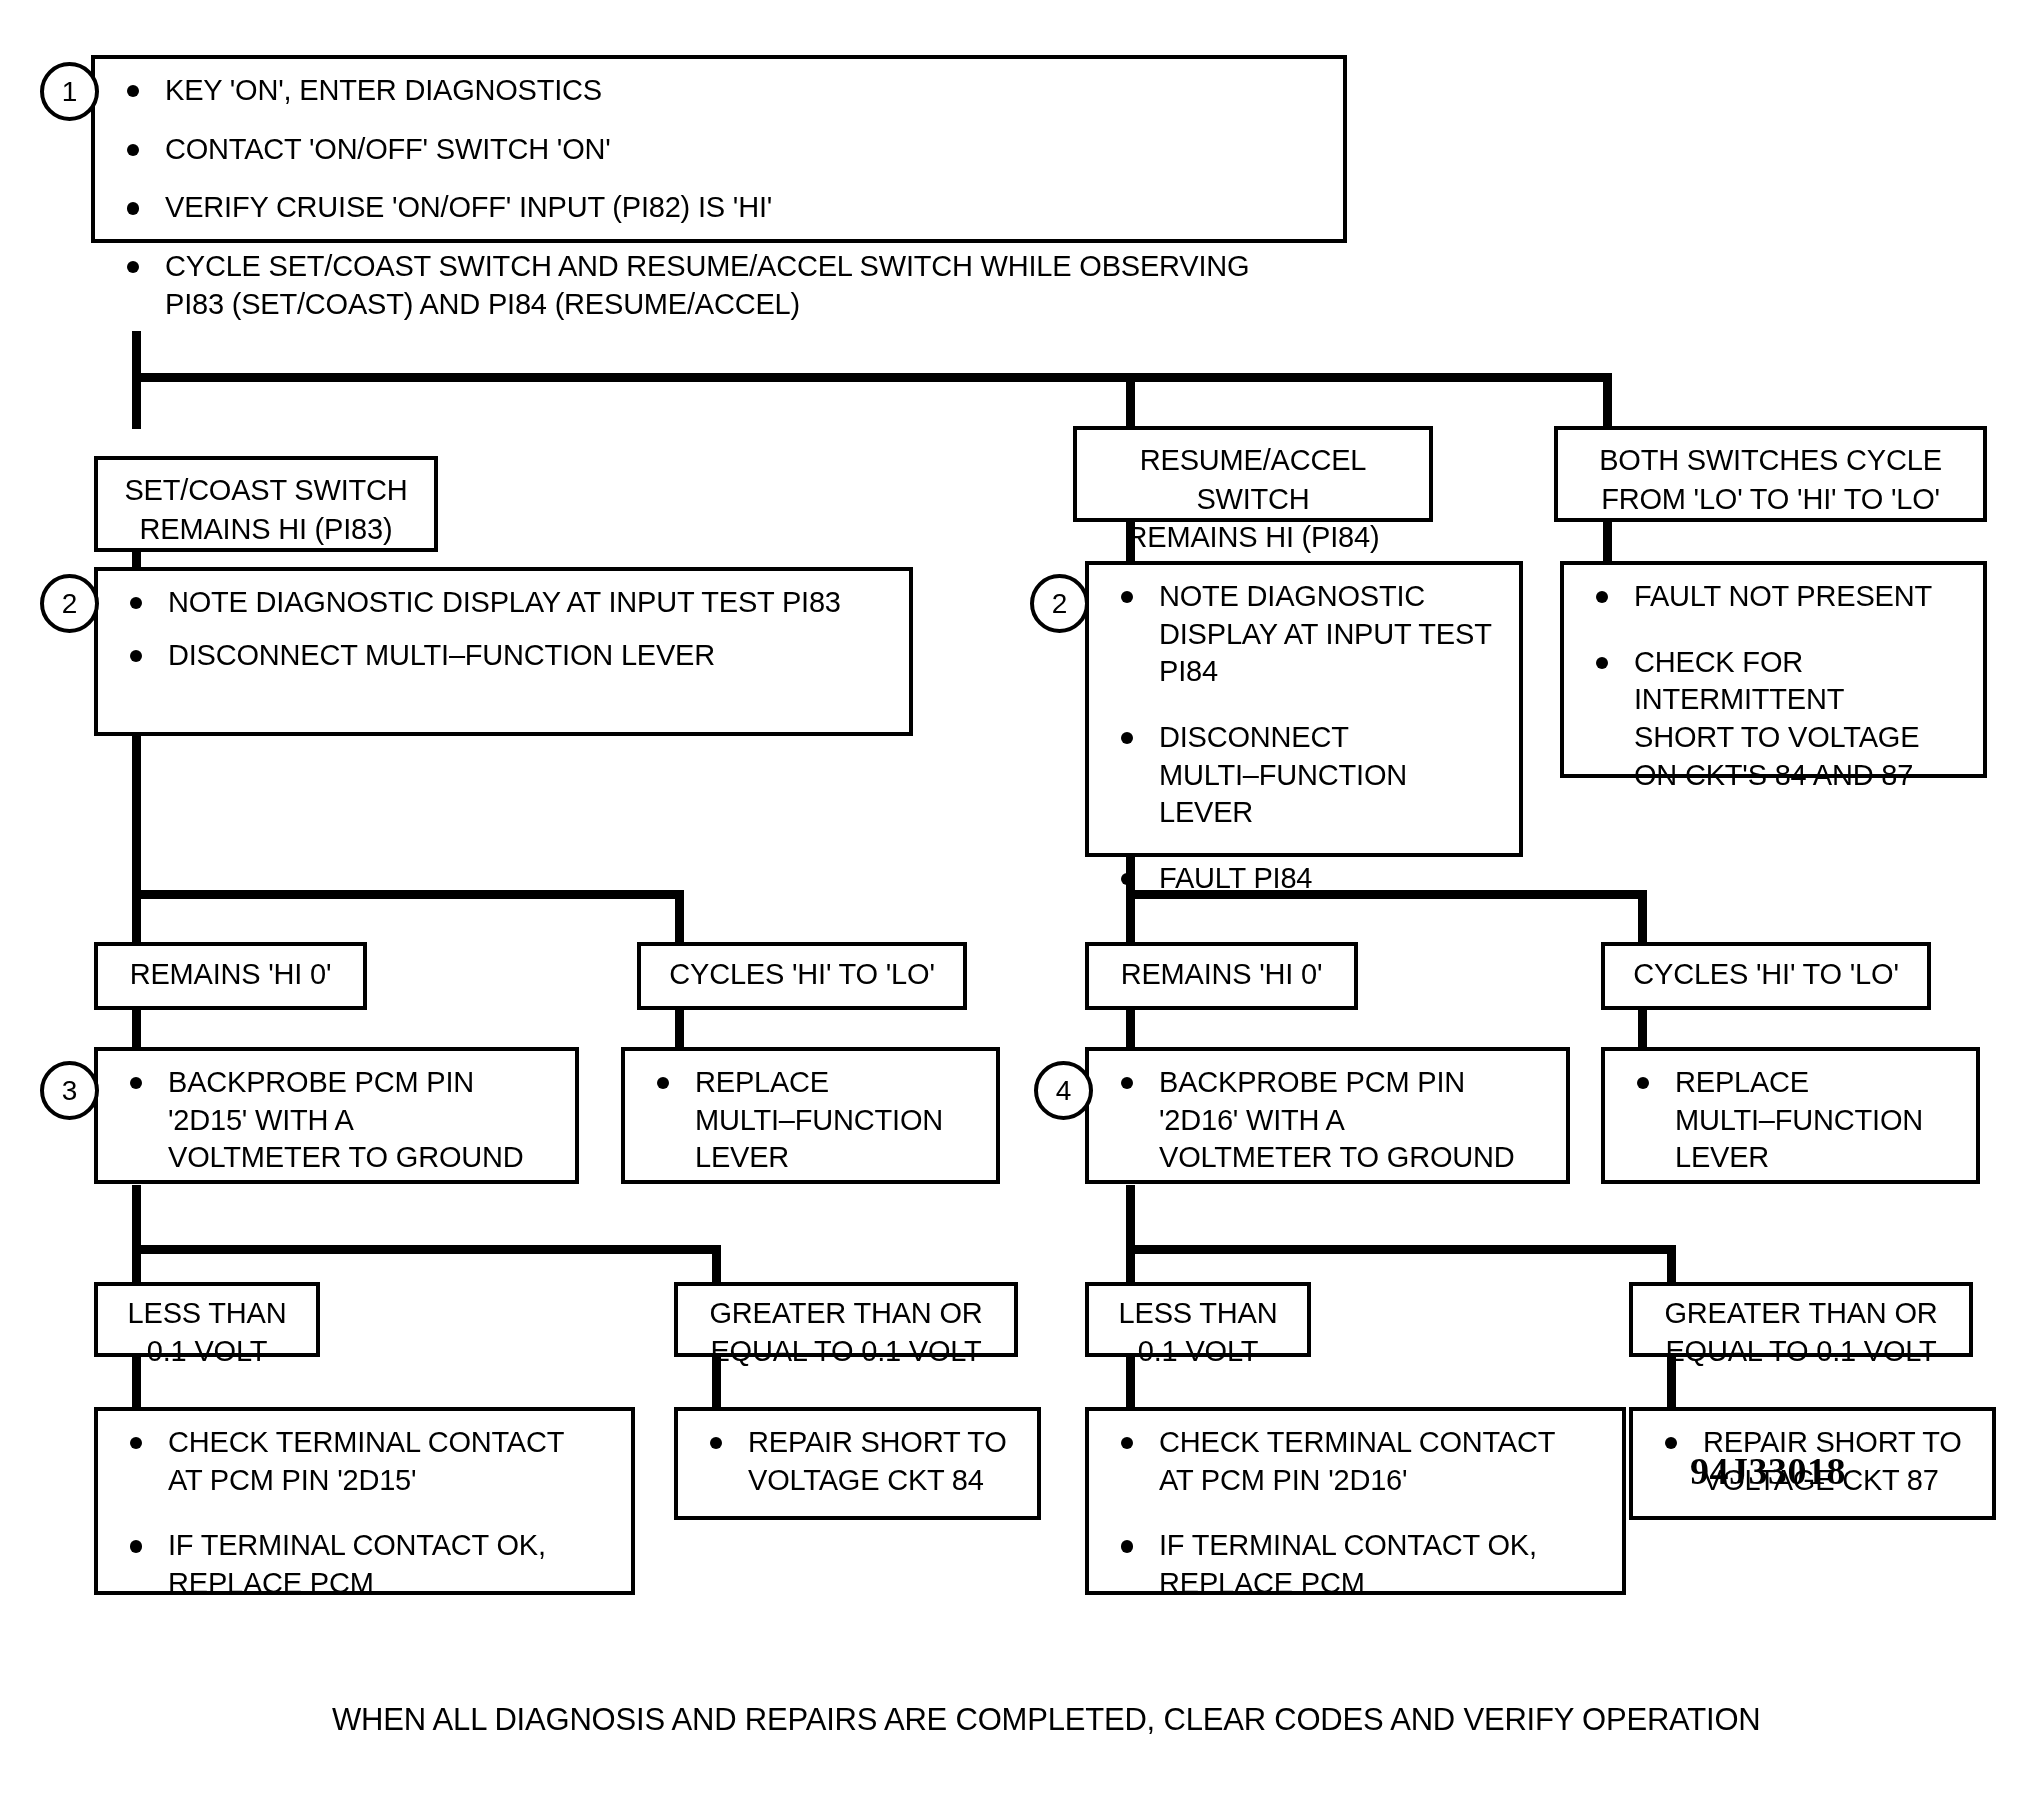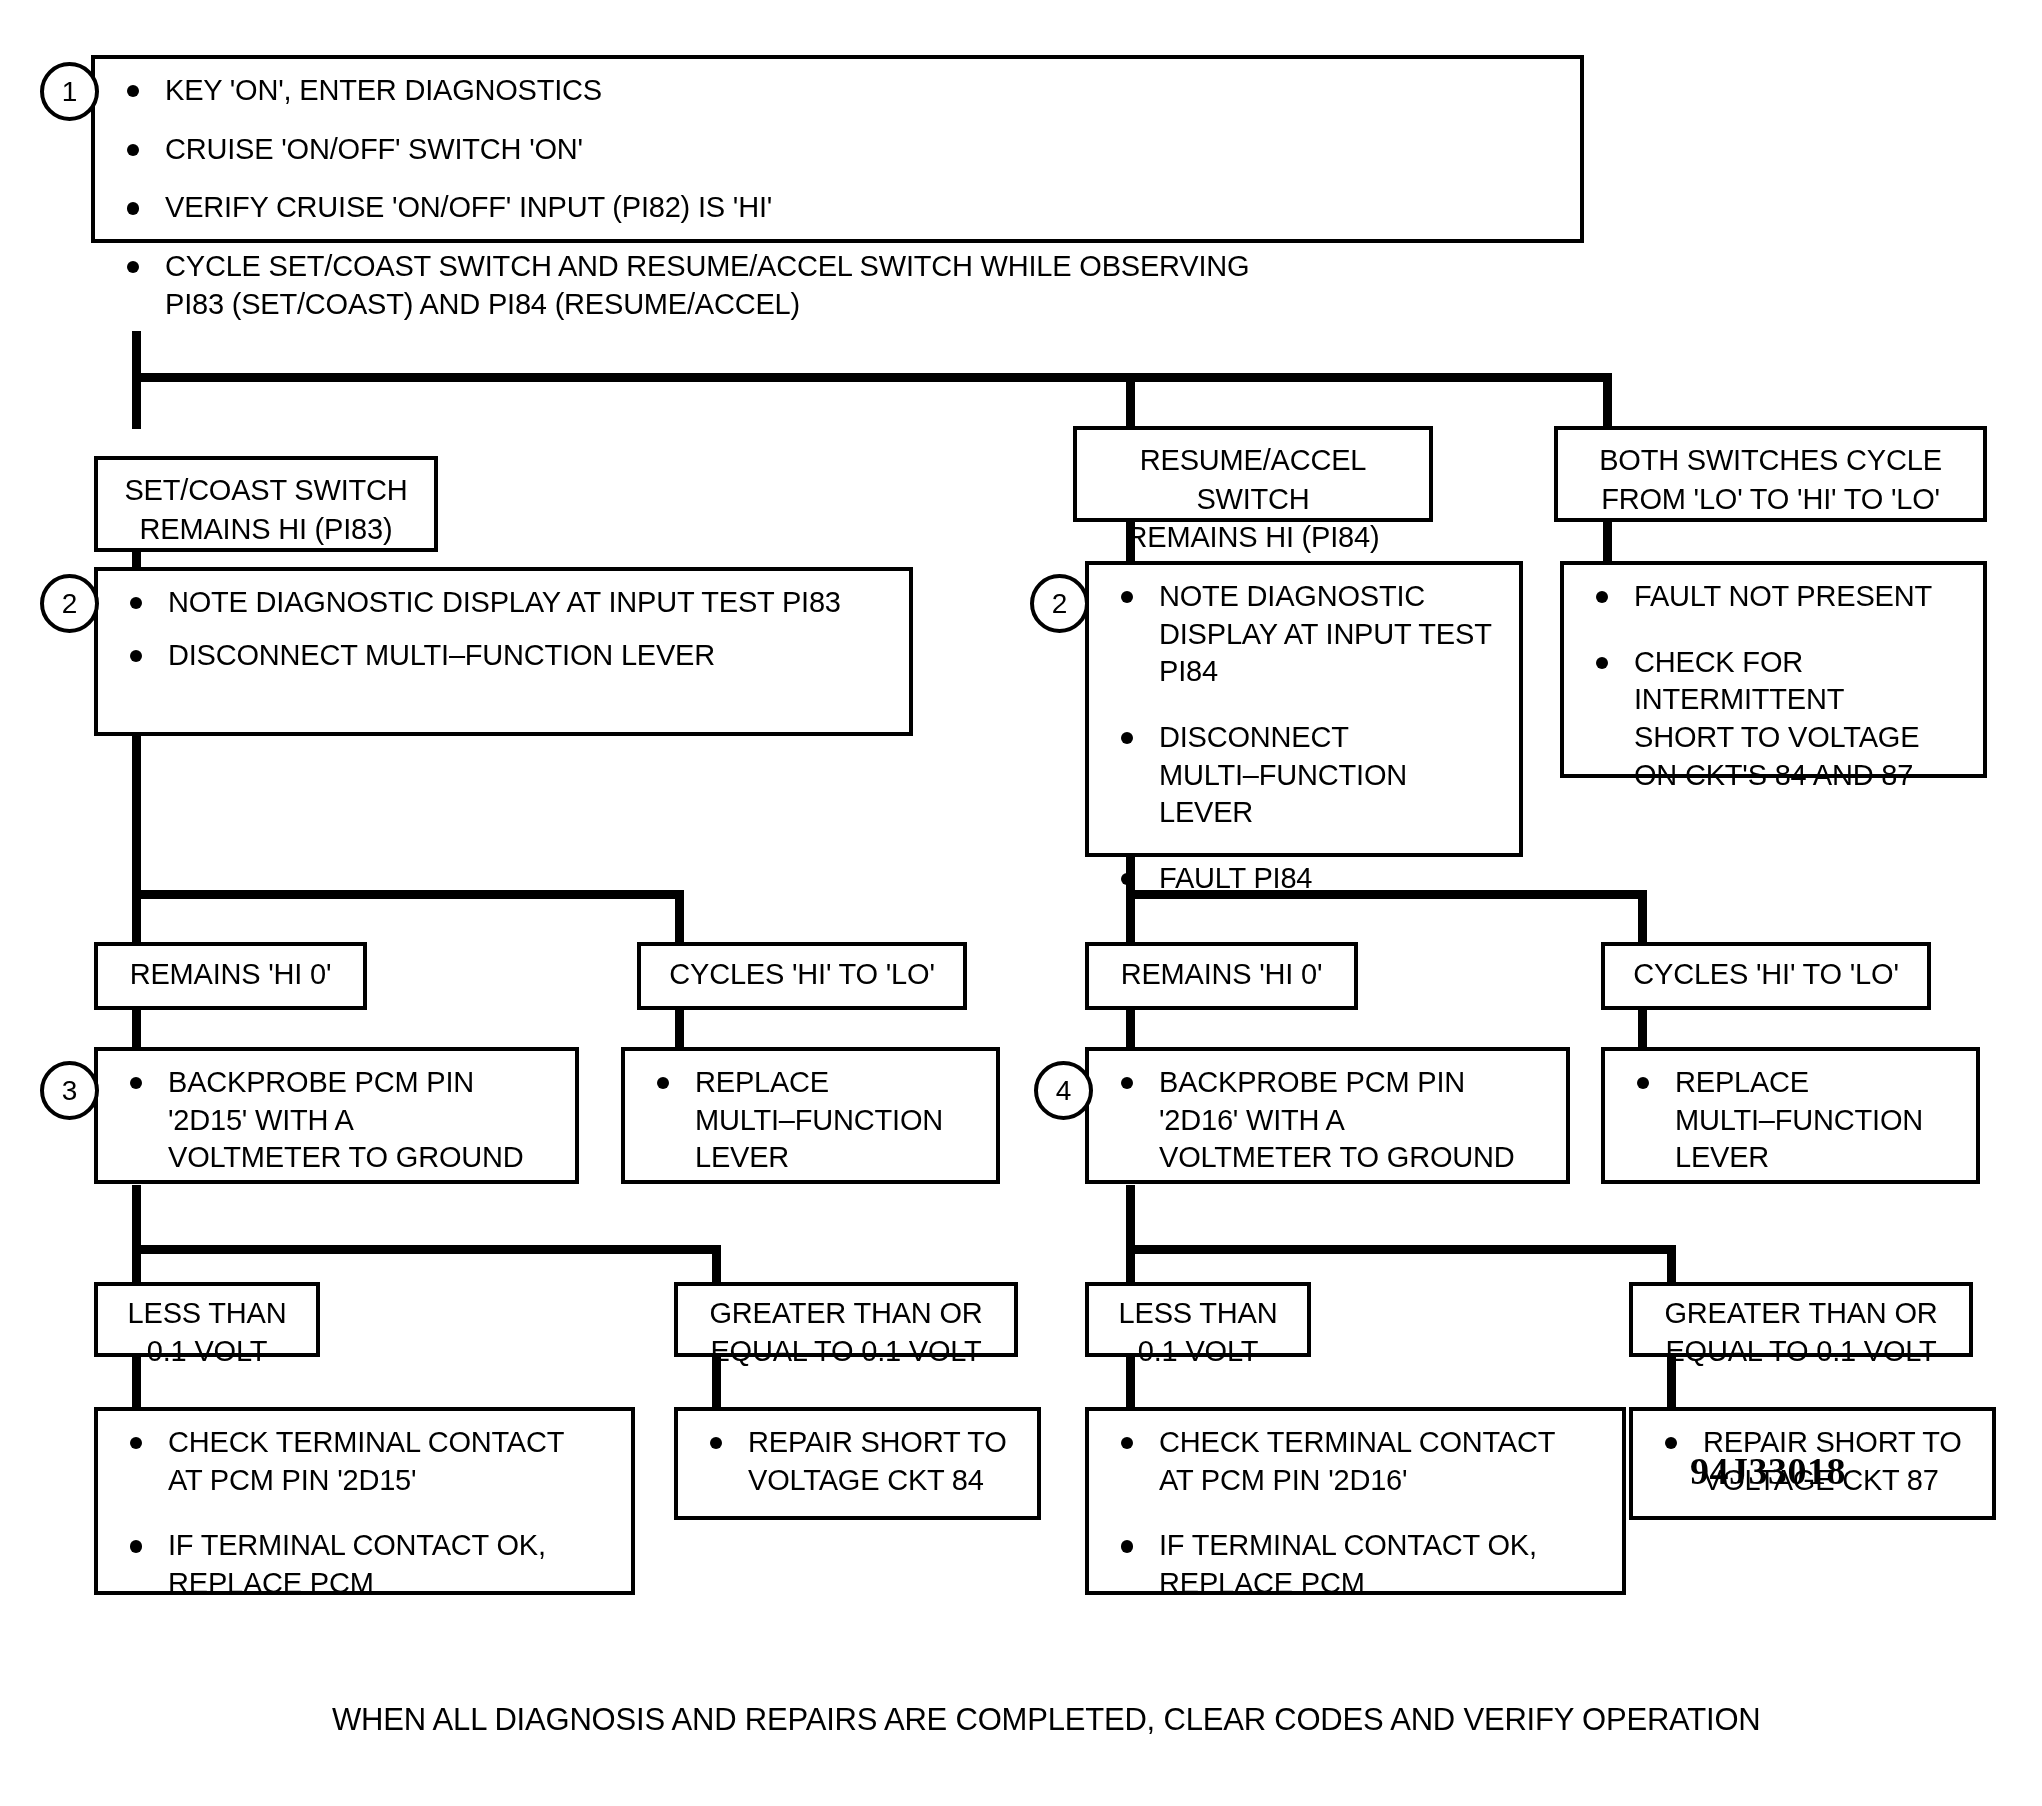--- a/index.html
+++ b/index.html
@@ -170,25 +170,25 @@
 
   <div class="ln v" style="left:132px; top:1356px; height:55px;"></div>
   <div class="ln v" style="left:712px; top:1356px; height:55px;"></div>
   <div class="ln v" style="left:1126px; top:1356px; height:55px;"></div>
   <div class="ln v" style="left:1667px; top:1356px; height:55px;"></div>
 
   <div class="step-circle" style="left: 40px; top: 62px;">
     <span>1</span>
   </div>
 
-  <div class="box" style="left:91px; top:55px; width:1493px; height:188px;">
+  <div class="box" style="left:91px; top:55px; width:1256px; height:188px;">
     <div class="box-inner">
       <ul class="bullets">
         <li>KEY 'ON', ENTER DIAGNOSTICS</li>
-        <li>CRUISE 'ON/OFF' SWITCH 'ON'</li>
+        <li>CONTACT 'ON/OFF' SWITCH 'ON'</li>
         <li>VERIFY CRUISE 'ON/OFF' INPUT (PI82) IS 'HI'</li>
         <li>CYCLE SET/COAST SWITCH AND RESUME/ACCEL SWITCH WHILE OBSERVING
 PI83 (SET/COAST) AND PI84 (RESUME/ACCEL)</li>
       </ul>
     </div>
   </div>
 
   <div class="box label-box" style="left:94px; top:426px; width:344px; height:96px;margin-top:30px;">
     <div class="box-inner">
       <div class="txt">SET/COAST SWITCH

